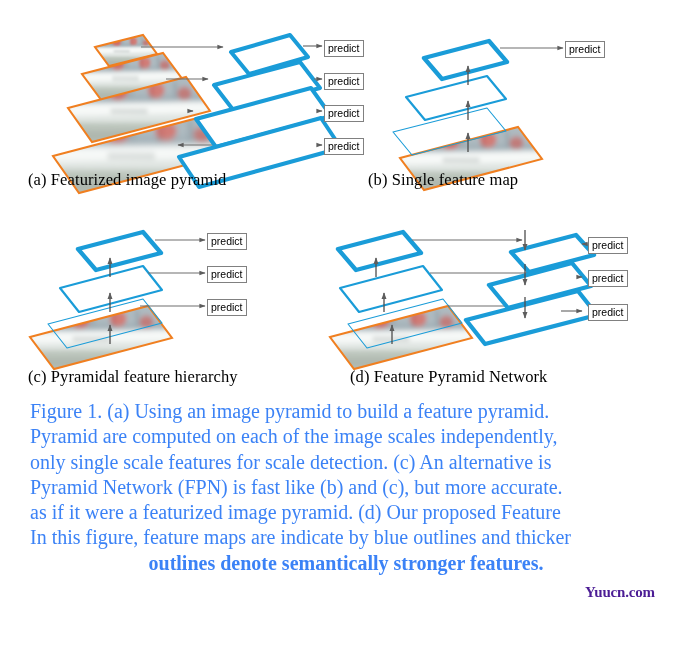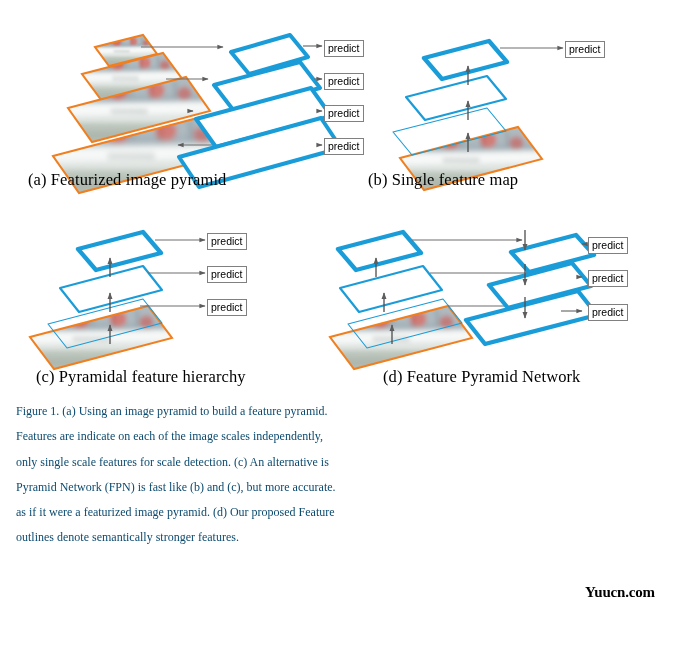--- a/index.html
+++ b/index.html
@@ -32,45 +32,45 @@
   .panel-caption {
     position: absolute;
     font-family: "Liberation Serif", "DejaVu Serif", serif;
     font-size: 16.5px;
     color: #000;
     white-space: nowrap;
     letter-spacing: 0.1px;
   }
   #cap-a { left: 28px;  top: 170px; }
   #cap-b { left: 368px; top: 170px; }
-  #cap-c { left: 28px;  top: 367px; margin-left: 8px; }
-  #cap-d { left: 383px; top: 367px; }
+  #cap-c { left: 28px;  top: 367px; }
+  #cap-d { left: 350px; top: 367px; }
 
   #caption-block {
     position: absolute;
-    left: 16px;
+    left: 30px;
     top: 399px;
     width: 632px;
     font-family: "Liberation Serif", "DejaVu Serif", serif;
-    font-size: 12px;
+    font-size: 20px;
     line-height: 25.3px;
     text-align: justify;
     text-justify: inter-word;
-    color: #0c4a6e;
-  }
-  #caption-block .lastline { text-align: left; }
+    color: #3b82f6;
+  }
+  #caption-block .lastline { text-align: center; font-weight: bold; }
 
   #watermark {
     position: absolute;
     left: 585px;
     top: 584px;
     font-family: "Liberation Serif", "DejaVu Serif", serif;
     font-size: 15px;
     font-weight: bold;
-    color: #000000;
+    color: #4c1d95;
     letter-spacing: -0.2px;
     pointer-events: none;
   }
   .predict-box {
     position: absolute;
     background: #ffffff;
     border: 1.4px solid #808080;
     font-family: "Liberation Sans", "DejaVu Sans", sans-serif;
     font-size: 10.5px;
     color: #000;
@@ -247,21 +247,22 @@
   <div class="predict-box" style="left:588px; top:270px;">predict</div>
   <div class="predict-box" style="left:588px; top:304px;">predict</div>
 
   <div class="panel-caption" id="cap-a">(a) Featurized image pyramid</div>
   <div class="panel-caption" id="cap-b">(b) Single feature map</div>
   <div class="panel-caption" id="cap-c">(c) Pyramidal feature hierarchy</div>
   <div class="panel-caption" id="cap-d">(d) Feature Pyramid Network</div>
 
   <div id="caption-block">
     <div>Figure 1. (a) Using an image pyramid to build a feature pyramid.</div>
-    <div>Features are indicate on each of the image scales independently,</div>
+    <div>Pyramid are computed on each of the image scales independently,</div>
     <div>only single scale features for scale detection. (c) An alternative is</div>
     <div>Pyramid Network (FPN) is fast like (b) and (c), but more accurate.</div>
     <div>as if it were a featurized image pyramid. (d) Our proposed Feature</div>
+    <div>In this figure, feature maps are indicate by blue outlines and thicker</div>
     <div class="lastline">outlines denote semantically stronger features.</div>
   </div>
 
   <div id="watermark">Yuucn.com</div>
 </div>
 
 </body></html>

